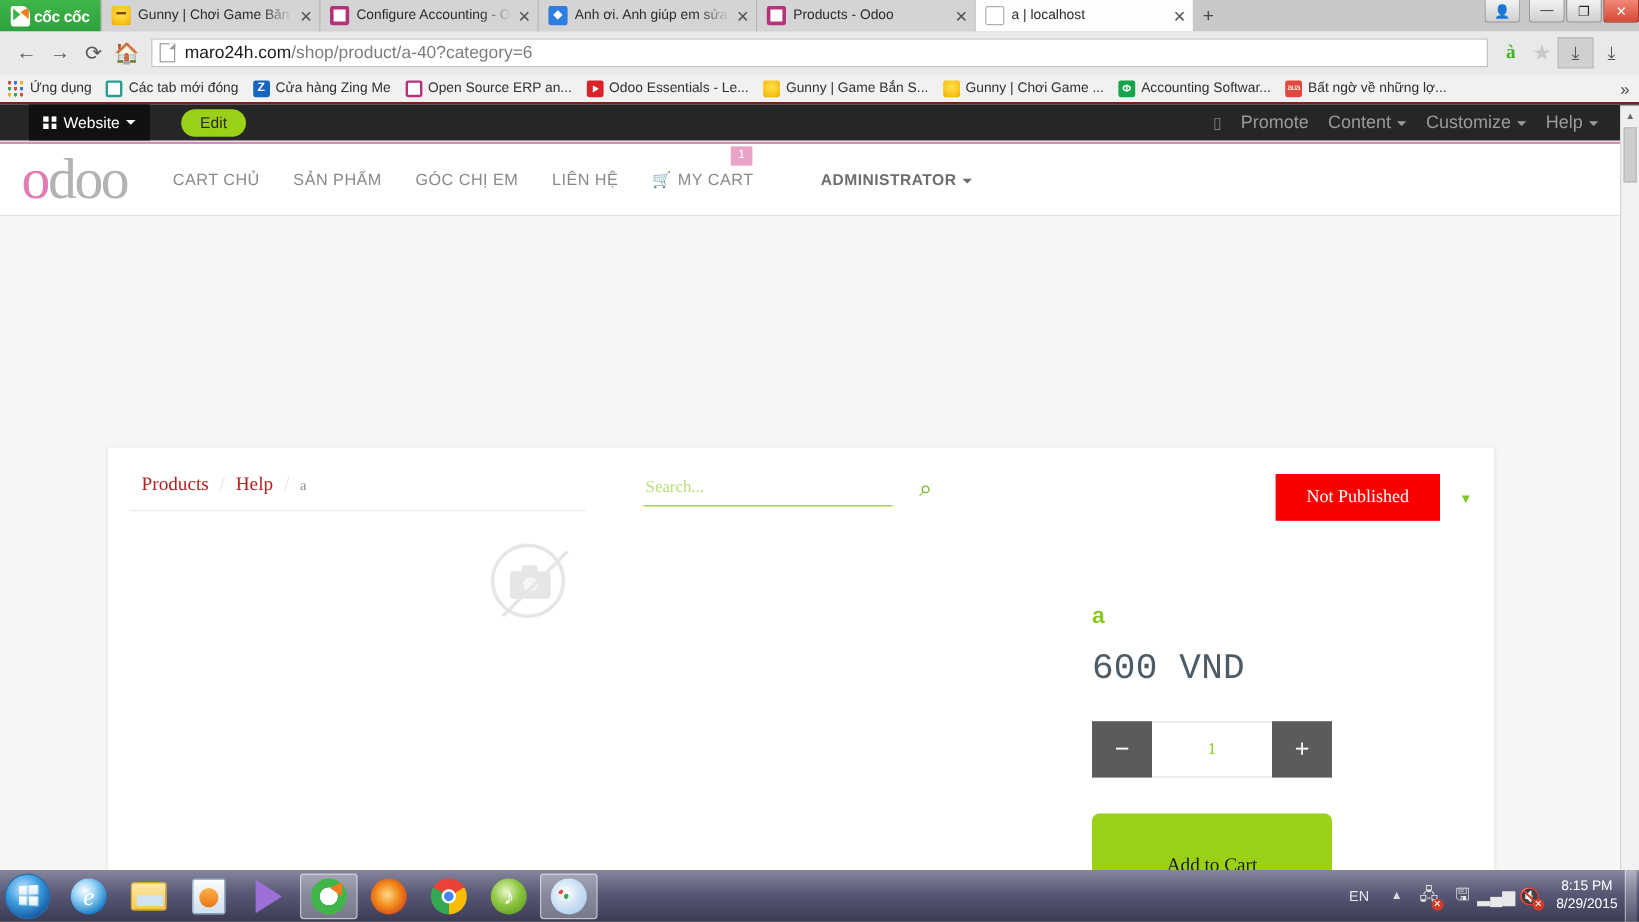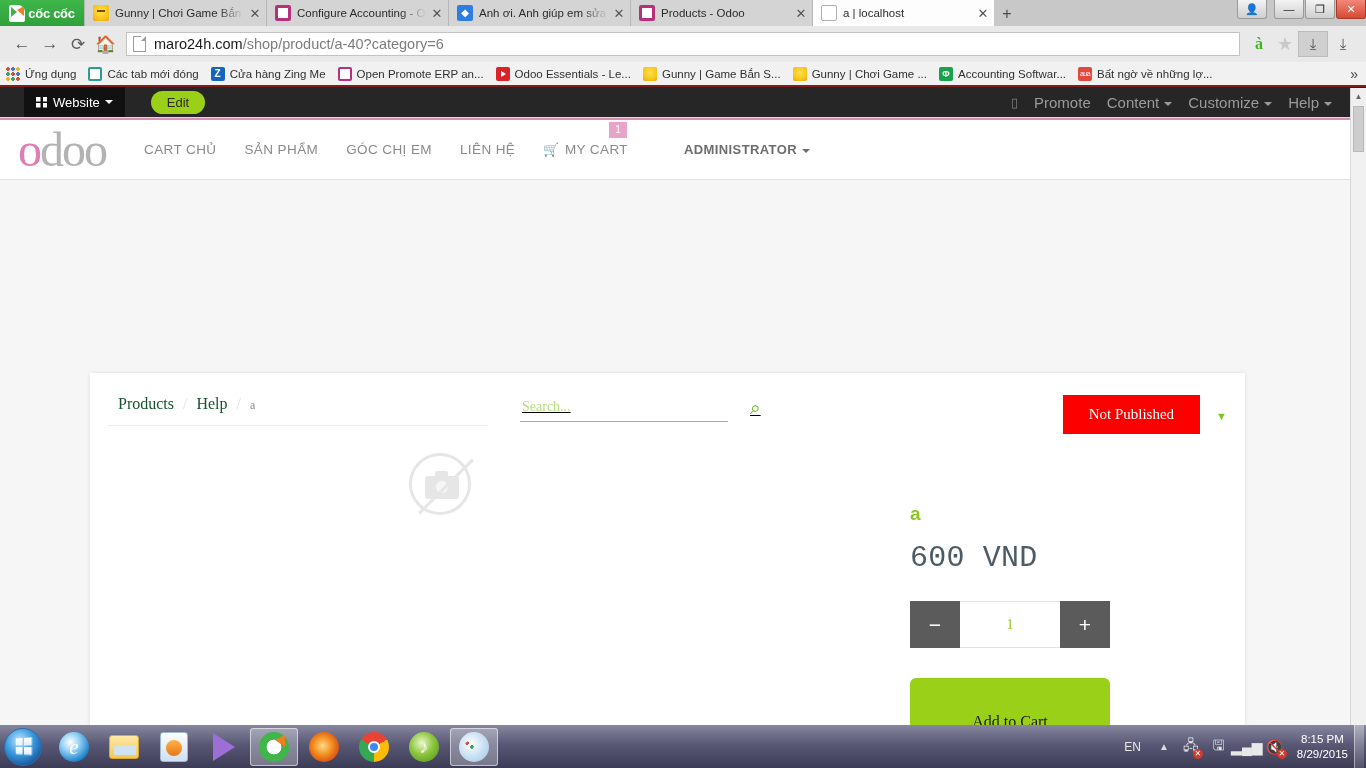--- a/index.html
+++ b/index.html
@@ -189,25 +189,25 @@
     position:absolute; left:90px; top:255px; width:1155px; bottom:-30px;
     background:#fff; box-shadow:0 0 4px rgba(0,0,0,.10);
   }
 
   .card-top { display:flex; align-items:flex-start; padding: 22px 18px 0 18px; }
   .breadcrumb {
     width:380px; padding-left:10px;
     font-family:"Liberation Serif",serif; font-size:16px; color:#f0cdd9;
     border-bottom:1px solid #ececec; padding-bottom:12px;
   }
-  .breadcrumb a { color:#14532d; text-decoration:none; }
+  .breadcrumb a { color:#b91c1c; text-decoration:none; }
   .breadcrumb .sep { color:#e2e2e2; margin:0 5px; }
   .breadcrumb .cur { color:#888; font-size:12px; }
 
-  .searchwrap { margin-left:32px; display:flex; align-items:flex-start; padding-top:2px;text-decoration:underline; }
+  .searchwrap { margin-left:48px; display:flex; align-items:flex-start; padding-top:2px; }
   .searchinput {
     width:208px; border:none; border-bottom:1px solid #8fce2a;
     font-family:"Liberation Serif",serif; font-size:14px; color:#b8dd7a;
     outline:none; padding:2px 0 6px 2px; background:transparent;
   }
   .searchinput::placeholder { color:#b8dd7a; }
   .search-btn { margin-left:22px; color:#5fb818; font-size:19px; background:none; border:none; cursor:pointer; }
 
   .publish-wrap { margin-left:auto; display:flex; align-items:flex-start; }
   .publish-btn {
@@ -387,21 +387,21 @@
     <div class="bm">
       <span class="bicon bi-recent"></span>
       <span>Các tab mới đóng</span>
     </div>
     <div class="bm">
       <span class="bicon bi-zing">Z</span>
       <span>Cửa hàng Zing Me</span>
     </div>
     <div class="bm">
       <span class="bicon bi-odooring"></span>
-      <span>Open Promote ERP an...</span>
+      <span>Open Source ERP an...</span>
     </div>
     <div class="bm">
       <span class="bicon bi-yt"></span>
       <span>Odoo Essentials - Le...</span>
     </div>
     <div class="bm">
       <span class="bicon bi-gunny"></span>
       <span>Gunny | Game Bắn S...</span>
     </div>
     <div class="bm">

